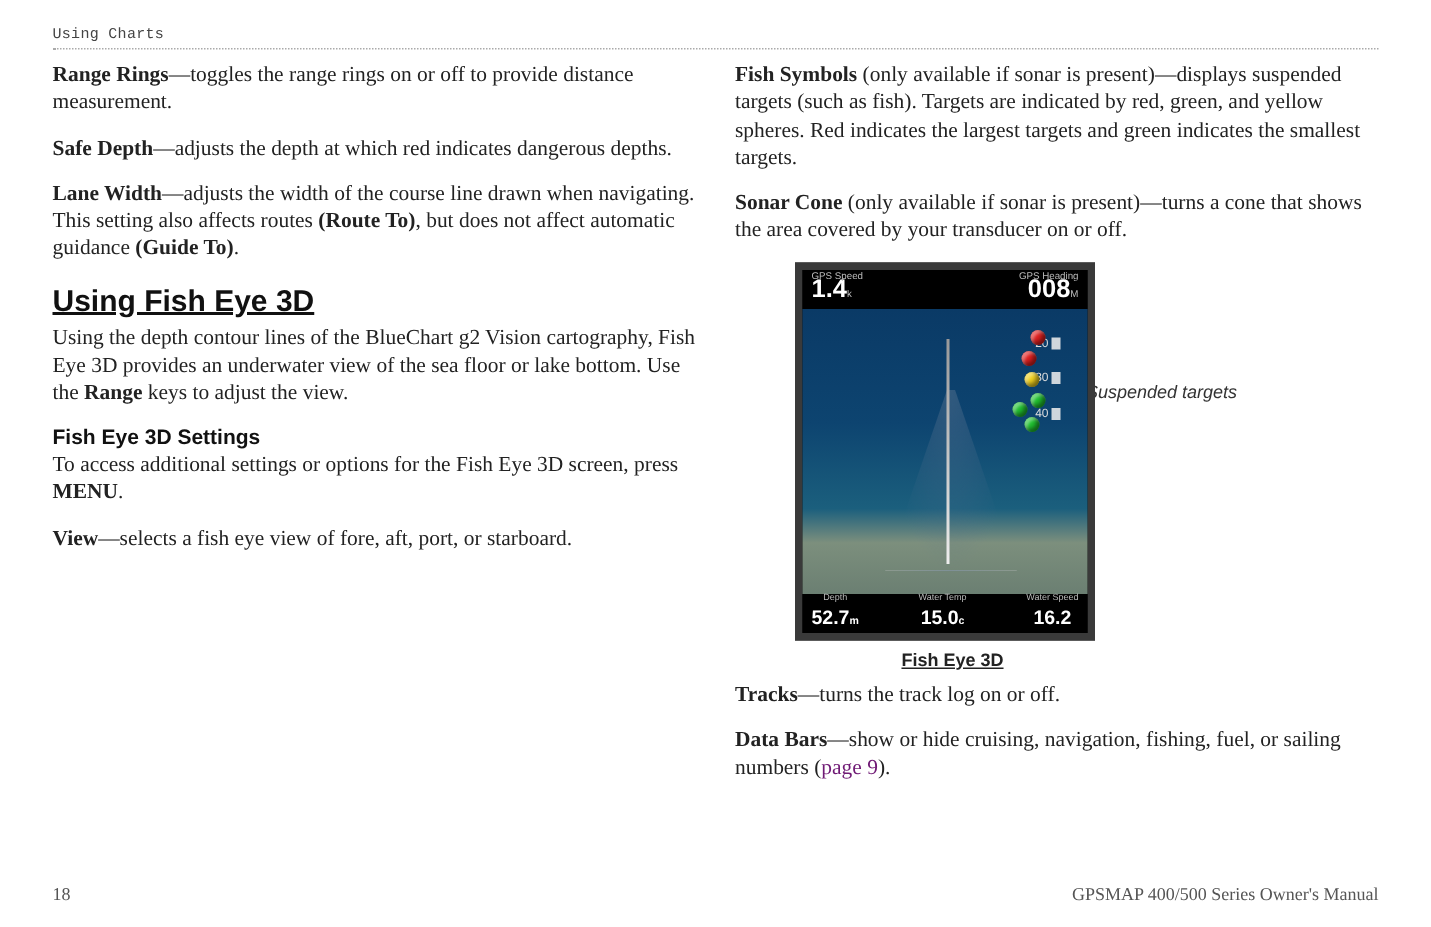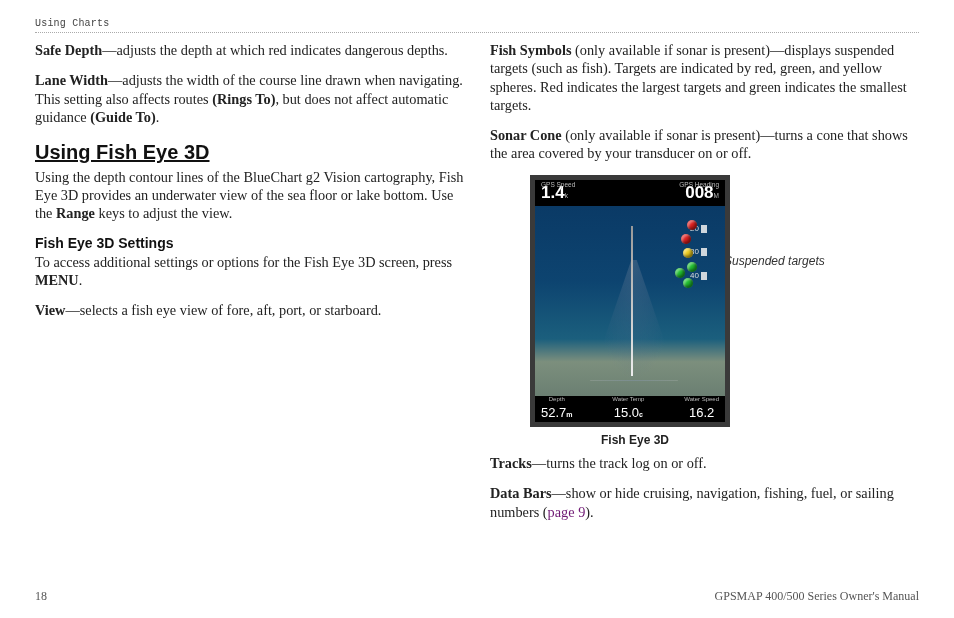--- a/index.html
+++ b/index.html
@@ -152,21 +152,21 @@
     left: 0; right: 0; bottom: 0;
     height: 26px;
     background: #000;
     display: flex;
     justify-content: space-between;
     align-items: center;
     padding: 0 6px;
   }
   .fig .botcell { text-align: center; }
   .fig .botcell .cap { font-size: 6px; color: #bbb; display: block; }
-  .fig .botcell .val { font-size: 13px; font-weight: normal; }
+  .fig .botcell .val { font-size: 13px; font-weight: bold; }
   .fig .botcell .u { font-size: 7px; font-weight: bold; }
   .callout-line {
     width: 40px;
     height: 1px;
     border-top: 1px solid #333;
     align-self: center;
     margin-left: -56px;
   }
   .callout-text {
     font-family: Arial, Helvetica, sans-serif;
@@ -174,37 +174,41 @@
     font-size: 12px;
     line-height: 1.2;
     color: #333;
   }
   .fig-caption {
     font-family: Arial, Helvetica, sans-serif;
     font-weight: bold;
     font-size: 12px;
     text-align: center;
     margin: 4px 0 6px 0;
+    text-decoration: underline;
   }
   .cap-hold { text-align: center; width: 210px; margin-left: 40px; }
 </style>
 </head>
 <body>
 
 <div class="page">
   <div class="top-line">Using Charts</div>
 
   <div class="columns">
 
     <div class="col">
       <p class="para">
+        <span class="b">Range Rings</span><span>—</span><span>toggles the range rings on or off to provide distance measurement.</span>
+      </p>
+      <p class="para">
         <span class="b">Safe Depth</span><span>—</span><span>adjusts the depth at which red indicates dangerous depths.</span>
       </p>
       <p class="para">
-        <span class="b">Lane Width</span><span>—</span><span>adjusts the width of the course line drawn when navigating. This setting also affects routes </span><span class="b">(Rings To)</span><span>, but does not affect automatic guidance </span><span class="b">(Guide To)</span><span>.</span>
+        <span class="b">Lane Width</span><span>—</span><span>adjusts the width of the course line drawn when navigating. This setting also affects routes </span><span class="b">(Route To)</span><span>, but does not affect automatic guidance </span><span class="b">(Guide To)</span><span>.</span>
       </p>
 
       <div class="h2">Using Fish Eye 3D</div>
       <p class="para">
         <span>Using the depth contour lines of the BlueChart g2 Vision cartography, Fish Eye 3D provides an underwater view of the sea floor or lake bottom. Use the </span><span class="b">Range</span><span> keys to adjust the view.</span>
       </p>
 
       <div class="h3">Fish Eye 3D Settings</div>
       <p class="para" style="margin-top:0">
         <span>To access additional settings or options for the Fish Eye 3D screen, press </span><span class="b">MENU</span><span>.</span>

